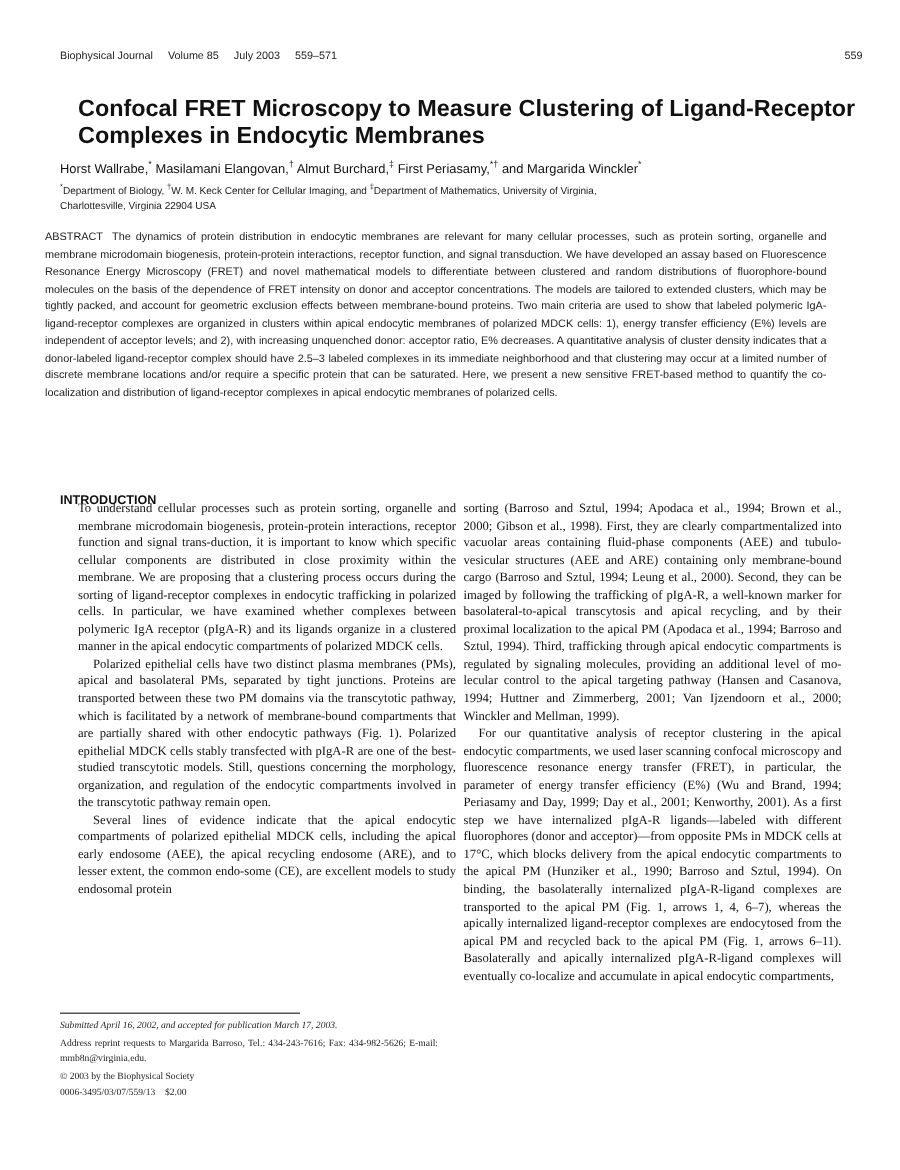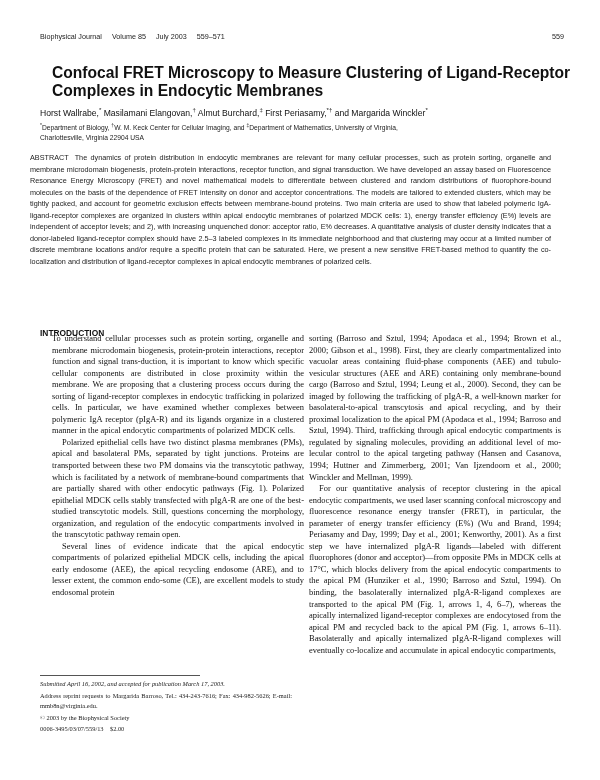--- a/index.html
+++ b/index.html
@@ -2,21 +2,21 @@
 <html><head>
 <meta charset="utf-8">
 <style>
   html, body { margin: 0; padding: 0; background: #ffffff; }
   body { width: 600px; height: 780px; position: relative; overflow: hidden; color: #111; }
   .sans { font-family: "Liberation Sans", sans-serif; }
   .serif { font-family: "Liberation Serif", serif; }
 
   .running-head { position: absolute; top: 32px; left: 40px; width: 539px; font-size: 7.2px; color: #222; }
   .running-head .left span { margin-right: 8px; }
-  .running-head .page-num { position: absolute; right: 15px; top: 0; }
+  .running-head .page-num { position: absolute; right: 4px; top: 0; }
 
   .title { position: absolute; top: 52px; left: 40px; width: 530px; font-size: 15.6px; font-weight: bold; line-height: 17.5px; color: #111; }
 
   .authors { position: absolute; top: 107px; left: 40px; width: 530px; font-size: 8.6px; color: #111; }
   .authors sup { font-size: 6px; }
   .affil { position: absolute; top: 120px; left: 40px; width: 530px; font-size: 6.7px; line-height: 10px; color: #222; }
   .affil sup { font-size: 5px; }
 
   .abstract { position: absolute; top: 152px; left: 30px; width: 521px; font-size: 7.25px; line-height: 11.5px; text-align: justify; color: #222; }
   .abstract .abs-label { margin-right: 6px; }

